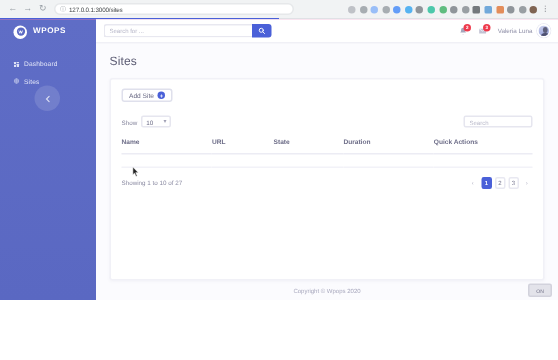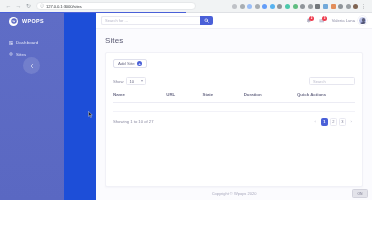--- a/index.html
+++ b/index.html
@@ -66,23 +66,22 @@
   .tabstrip-loader {
     position: absolute; left: 0; bottom: -1px;
     height: 1px; width: 50%;
     background: #4a60d8;
   }
 
   
   .app {
     height: 187px;
     display: flex;
-    background: #1d4ed8;
+    background: #ec4899;
     position: relative;
-    gap: 32px;
   }
 
   
   .sidebar {
     width: 64px;
     background: #5c6ac4;
     background: linear-gradient(180deg,#5f6dc6 0%,#5a68c2 100%);
     flex: 0 0 64px;
     position: relative;
     color: #ffffff;

